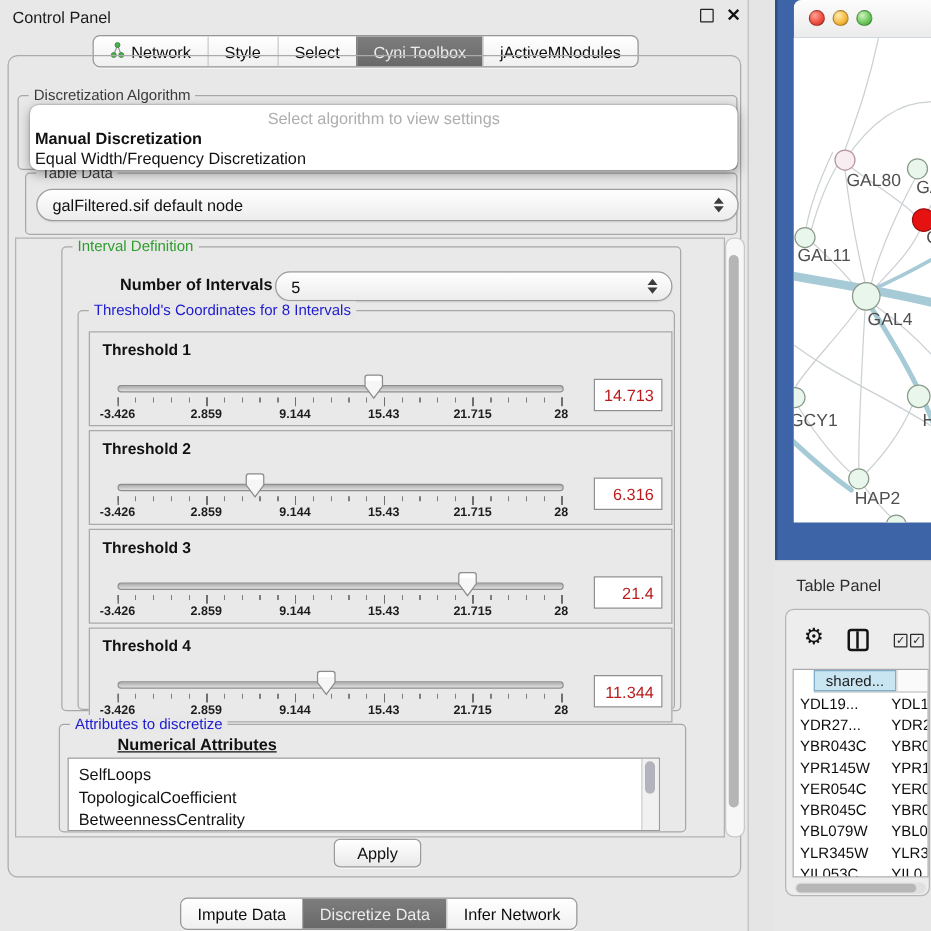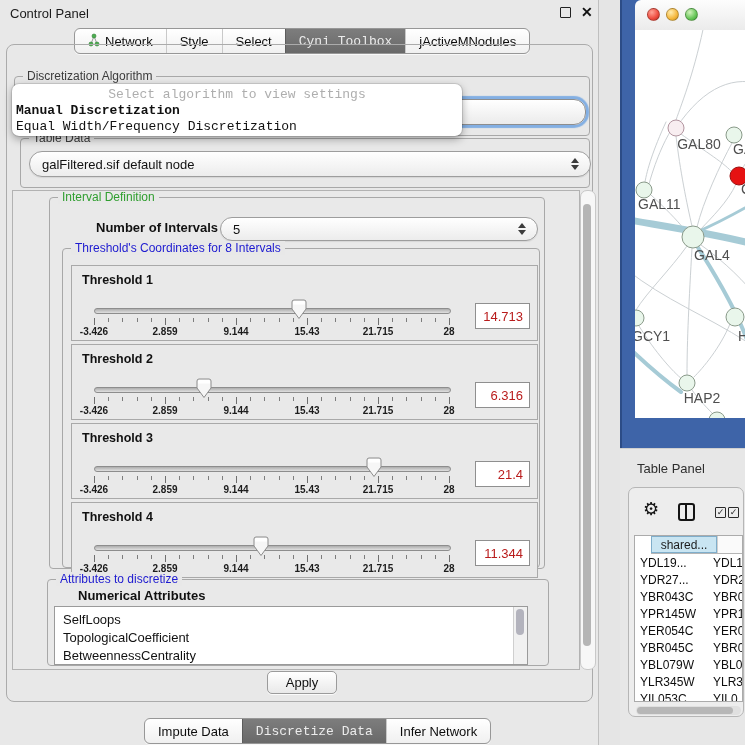--- a/index.html
+++ b/index.html
@@ -9,35 +9,35 @@
   #cp{position:absolute;left:0;top:0;width:598px;height:745px;background:#e8e8e8;border-right:1px solid #bfbfbf;}
   #cp-titlebar{position:absolute;left:0;top:0;width:100%;height:26px;}
   #cp-title{position:absolute;left:10px;top:6px;font-size:13px;color:#1b1b1b;}
   #float-ic{position:absolute;left:560px;top:7px;width:9px;height:9px;border:1.5px solid #222;border-radius:1px;}
   #close-ic{position:absolute;left:581px;top:4px;font-size:14px;font-weight:bold;color:#111;}
   
   .segctl{position:absolute;display:flex;height:24px;background:linear-gradient(#ffffff,#f0f0f0);
           border:1px solid #979797;border-radius:6px;overflow:hidden;font-size:13px;box-shadow:0 1px 0 rgba(255,255,255,.7);}
   .seg{display:flex;align-items:center;gap:5px;padding:0 13px;color:#0d0d0d;border-left:1px solid #c9c9c9;cursor:default;white-space:nowrap;}
   .seg:first-child{border-left:none;}
-  .seg.sel{background:linear-gradient(#7d7d7d,#696969);color:#ececec;border-left-color:#5c5c5c;font-family:Liberation Mono, monospace;}
+  .seg.sel{background:linear-gradient(#7d7d7d,#696969);color:#ececec;border-left-color:#5c5c5c;}
   
   #panel-outline{position:absolute;left:6px;top:44px;width:585px;height:656px;border:1px solid #ababab;border-radius:8px;}
   .group{position:absolute;border:1px solid #a8a8a8;border-radius:4px;}
   .gtitle{position:absolute;top:-8px;left:8px;background:#e8e8e8;padding:0 4px;font-size:12px;white-space:nowrap;}
   .green{color:#2f9e2f;} .blue{color:#1d1ad0;} .dark{color:#3c3c3c;}
   
   .combo{position:absolute;background:linear-gradient(#ffffff,#ececec);border:1px solid #9d9d9d;border-radius:13px;
          display:flex;align-items:center;font-size:13px;color:#111;padding:0 12px;box-shadow:0 1px 1px rgba(0,0,0,.08);}
   .arrows{position:absolute;right:11px;top:50%;transform:translateY(-50%);display:flex;flex-direction:column;gap:2px;}
   .tri-up{width:0;height:0;border-left:4px solid transparent;border-right:4px solid transparent;border-bottom:5px solid #3c3c3c;}
   .tri-dn{width:0;height:0;border-left:4px solid transparent;border-right:4px solid transparent;border-top:5px solid #3c3c3c;}
   
-  #algo-popup{position:absolute;left:12px;top:84px;width:450px;height:52px;background:#fff;border-radius:7px;z-index:10;
-              box-shadow:0 3px 9px rgba(0,0,0,.35),0 0 0 1px rgba(0,0,0,.1);font-family:Liberation Mono, monospace;}
+  #algo-popup{position:absolute;left:24px;top:84px;width:566px;height:52px;background:#fff;border-radius:7px;z-index:10;
+              box-shadow:0 3px 9px rgba(0,0,0,.35),0 0 0 1px rgba(0,0,0,.1);}
   .p-item{position:absolute;left:0;width:100%;height:16px;font-size:13px;line-height:16px;color:#111;}
   #p-placeholder{top:3px;text-align:center;color:#aeaeae;}
   #p-item1{top:19px;padding-left:4px;font-weight:bold;}
   #p-item2{top:35px;padding-left:4px;}
   #algo-combo{position:absolute;left:30px;top:99px;width:554px;height:24px;border-radius:12px;z-index:5;
               background:linear-gradient(#fff,#ebebeb);border:1px solid #8d8d8d;
               box-shadow:0 0 1px 3px rgba(105,160,225,.8);}
   
   #viewport{position:absolute;left:12px;top:190px;width:566px;height:478px;border:1px solid #b2b2b2;background:#e9e9e9;overflow:hidden;}
   #vscroll{position:absolute;left:580px;top:190px;width:14px;height:478px;background:#f7f7f7;border:1px solid #c8c8c8;border-radius:7px;}
@@ -235,21 +235,21 @@
               <span class="ticklab" style="left: 235px;">15.43</span>
               <span class="ticklab" style="left: 306px;">21.715</span>
               <span class="ticklab" style="left: 377px;">28</span>
               <div class="valbox">11.344</div>
             </div>
           </div>
       </div>
 
       <div class="group" style="left:34px;top:388px;width:500px;height:85px;">
         <span class="gtitle blue">Attributes to discretize</span>
-        <span class="blabel" style="left:6px;top:8px;">Numerical Attributes</span>
+        <span class="blabel" style="left:22px;top:8px;text-decoration:underline;">Numerical Attributes</span>
         <div id="attr-list">
             <div style="padding-top: 4px;">
               <div class="attr-item">SelfLoops</div>
               <div class="attr-item">TopologicalCoefficient</div>
               <div class="attr-item">BetweennessCentrality</div>
             </div>
           <div id="attr-sb">
               <div id="attr-sb-thumb"></div>
             </div>
         </div>

